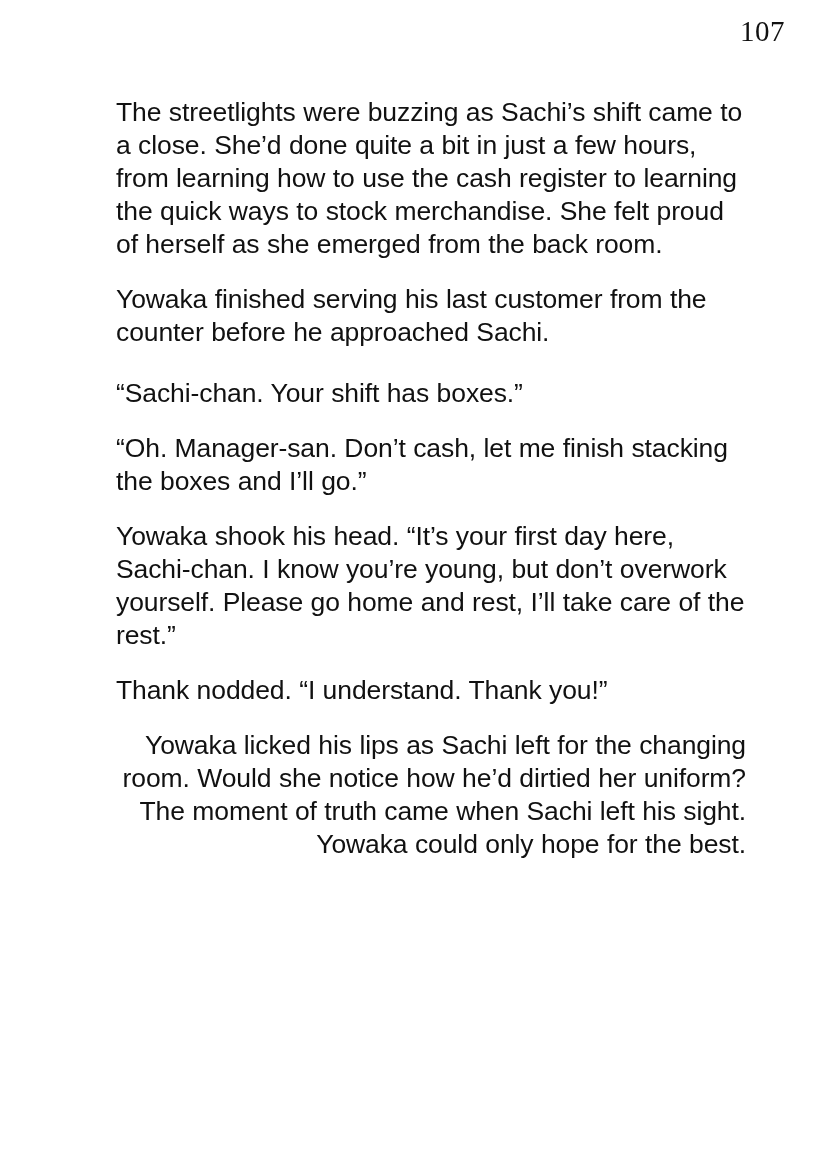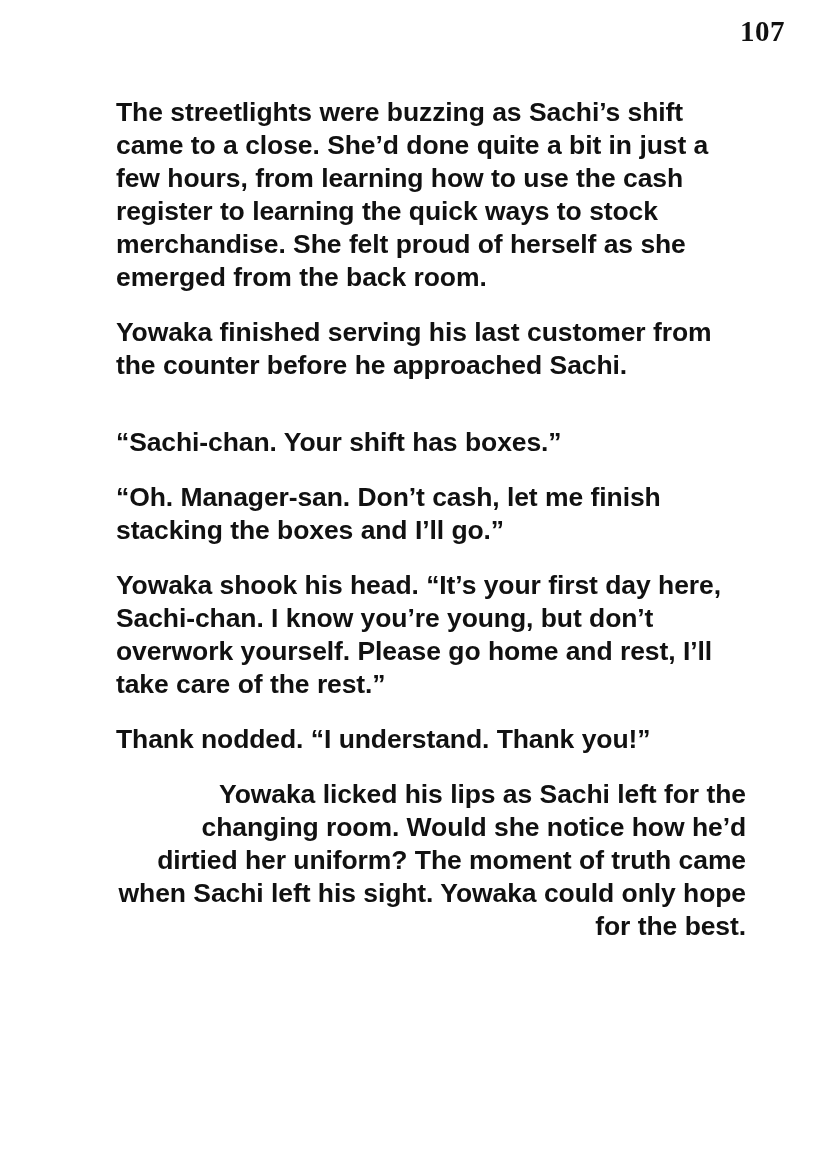--- a/index.html
+++ b/index.html
@@ -12,21 +12,20 @@
     background: #ffffff;
     font-family: "Liberation Sans", sans-serif;
     color: #1a1a1a;
     overflow: hidden;
   }
   .page {
     position: relative;
     width: 827px;
     height: 1166px;
     box-sizing: border-box;
-    font-weight: bold;
   }
   .page-number {
     position: absolute;
     top: 14px;
     right: 42px;
     font-size: 29px;
     line-height: 1.2;
     color: #111111;
     font-family: "Liberation Serif", serif;
     letter-spacing: 0.5px;
@@ -40,21 +39,21 @@
   .para {
     font-size: 26.5px;
     line-height: 33px;
     margin: 0 0 22px 0;
     color: #111111;
     font-family: "Liberation Sans", sans-serif;
     letter-spacing: -0.1px;
     word-spacing: 0.2px;
   }
   .para.gap-after {
-    margin-bottom: 44px;
+    margin-bottom: 28px;
   }
   .para:last-child {
     margin-bottom: 8px;
     text-align: right;
   }
 </style>
 </head>
 <body>
 
 <div class="page">

